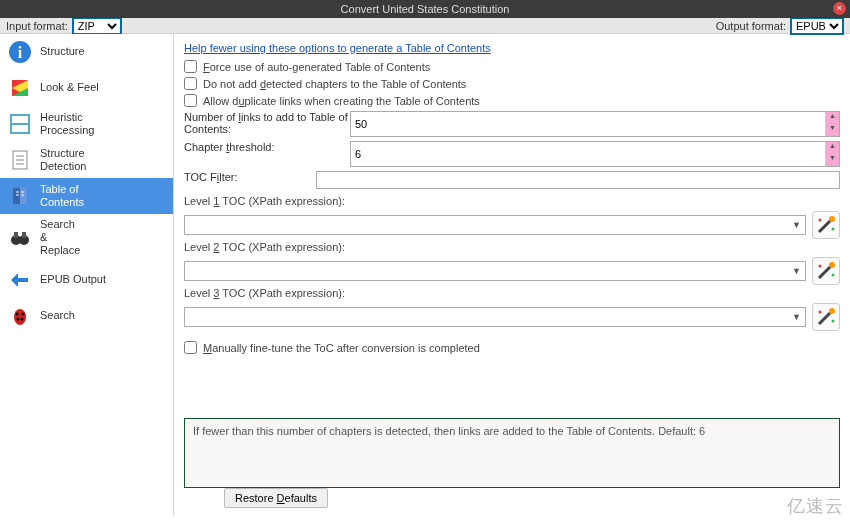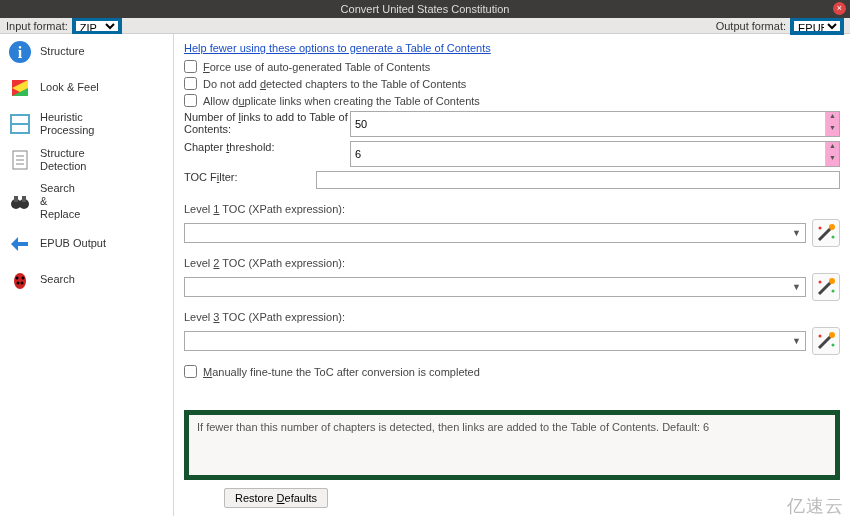--- a/index.html
+++ b/index.html
@@ -2,47 +2,47 @@
 <html><head>
 <meta charset="utf-8">
 <style>
   * { box-sizing: border-box; margin: 0; padding: 0; }
   body { font-family: "Segoe UI", Arial, sans-serif; font-size: 11px; color: #333; background: #fff; width: 850px; height: 524px; overflow: hidden; position: relative; }
   .titlebar { background: #3d3a3a; color: #ddd; height: 18px; line-height: 18px; text-align: center; font-size: 11px; position: relative; }
   .titlebar .close { position: absolute; right: 4px; top: 2px; width: 13px; height: 13px; border-radius: 50%; background: #d44; color:#fff; font-size:9px; line-height:13px; text-align:center; cursor:pointer; }
   .formatbar { height: 16px; background: #e8e7e6; border-bottom: 1px solid #d0cfce; display: flex; align-items: center; padding: 0 6px; font-size: 11px; }
   .formatbar .spacer { flex: 1; }
   .formatbar label { margin-right: 4px; }
-  .dropdown { border: 4px solid #0369a1; background: #fff; font-size: 11px; height: 18px; }
+  .dropdown { border: 2px solid #0369a1; background: #fff; font-size: 11px; height: 18px; }
   .main { display: flex; height: calc(524px - 18px - 24px); }
   .sidebar { width: 174px; background: #fff; border-right: 1px solid #d8d7d6; overflow-y: auto; }
   .side-item { display: flex; align-items: center; padding: 4px 6px; cursor: pointer; min-height: 32px; }
   .side-item.sel { background: #4a90e2; color: #fff; }
   .side-item .icon { width: 28px; height: 28px; margin-right: 6px; display:flex; align-items:center; justify-content:center; font-size:18px; }
   .side-item .lbl { line-height: 1.2; }
   .content { flex: 1; padding: 8px 10px; display:flex; flex-direction:column; overflow:hidden; }
   .helplink { color: #1a4ec9; text-decoration: underline; font-size: 11px; margin-bottom: 6px; cursor:pointer; }
   .checkrow { display: flex; align-items: center; margin-bottom: 4px; font-size: 11px; color:#444; }
   .checkrow input { margin-right: 6px; width:13px; height:13px; }
   .formrow { display: flex; align-items: flex-start; margin-bottom: 4px; font-size:11px; }
   .formrow .flabel { width: 166px; }
   .spinbox { display:flex; align-items:stretch; border:1px solid #aaa; background:#f9a8d4; height:26px; flex:1; }
   .spinbox input { border:none; flex:1; padding:0 4px; font-size:11px; outline:none; }
   .spinbox .arrows { width:14px; display:flex; flex-direction:column; border-left:1px solid #ccc; }
   .spinbox .arrows span { flex:1; font-size:7px; text-align:center; line-height:7px; color:#555; cursor:pointer; }
   .textin { border:1px solid #aaa; height:18px; padding:0 4px; font-size:11px; width:100%; }
-  .levelblock { margin-top:10px; }
+  .levelblock { margin-top:2px; }
   .levelblock .lvlabel { font-size:11px; color:#444; margin-bottom:4px; }
   .levelrow { display:flex; align-items:center; }
   .combo { border:1px solid #aaa; background:#fff; height:20px; flex:1; display:flex; align-items:center; justify-content:flex-end; padding:0 4px; margin-right:6px; }
   .combo .drop { font-size:9px; color:#555; }
   .wandbtn { width:28px; height:28px; border:1px solid #ccc; border-radius:3px; background:#fafafa; display:flex; align-items:center; justify-content:center; cursor:pointer; }
   .flexgrow { flex:1; }
-  .hintbox { border:5px solid #14532d; background:#f8f7f6; padding:6px 8px; min-height:70px; font-size:11px; color:#555; }
-  .footer { display:flex; margin-top:8px; gap:6px;padding-left:40px; }
+  .hintbox { border:1px solid #14532d; background:#f8f7f6; padding:6px 8px; min-height:70px; font-size:11px; color:#555; }
+  .footer { display:flex; margin-top:0; gap:6px;padding-left:40px; }
   .btn { border:1px solid #bbb; background:#f2f1f0; padding:3px 10px; font-size:11px; cursor:pointer; border-radius:2px; }
   .underline-key { text-decoration: underline; }
   
   svg { display:block; }
   .watermark { position:absolute; right:6px; bottom:6px; font-size:18px; color:#bbb; letter-spacing:1px; pointer-events:none; }
 </style>
 </head>
 <body>
 
 <div class="titlebar">
@@ -98,20 +98,34 @@
         <svg width="24" height="24">
             <rect x="5" y="3" width="14" height="18" fill="#fff" stroke="#888"></rect>
             <line x1="8" y1="8" x2="16" y2="8" stroke="#888"></line>
             <line x1="8" y1="12" x2="16" y2="12" stroke="#888"></line>
             <line x1="8" y1="16" x2="16" y2="16" stroke="#888"></line>
           </svg>
       </span>
       <span class="lbl" style="white-space:pre-line">Structure
 Detection</span>
     </div>
+    <div class="side-item sel">
+      <span class="icon">
+        <svg width="24" height="24">
+            <path d="M5 4 L12 4 L12 20 L5 20 Z" fill="#36a"></path>
+            <path d="M12 4 L19 4 L19 20 L12 20 Z" fill="#69d"></path>
+            <line x1="8" y1="8" x2="11" y2="8" stroke="#fff"></line>
+            <line x1="8" y1="11" x2="11" y2="11" stroke="#fff"></line>
+            <line x1="13" y1="8" x2="16" y2="8" stroke="#fff"></line>
+            <line x1="13" y1="11" x2="16" y2="11" stroke="#fff"></line>
+          </svg>
+      </span>
+      <span class="lbl" style="white-space:pre-line">Table of
+Contents</span>
+    </div>
     <div class="side-item">
       <span class="icon">
         <svg width="24" height="24">
             <circle cx="8" cy="14" r="5" fill="#333"></circle>
             <circle cx="16" cy="14" r="5" fill="#333"></circle>
             <rect x="6" y="6" width="4" height="6" fill="#555"></rect>
             <rect x="14" y="6" width="4" height="6" fill="#555"></rect>
           </svg>
       </span>
       <span class="lbl" style="white-space:pre-line">Search

